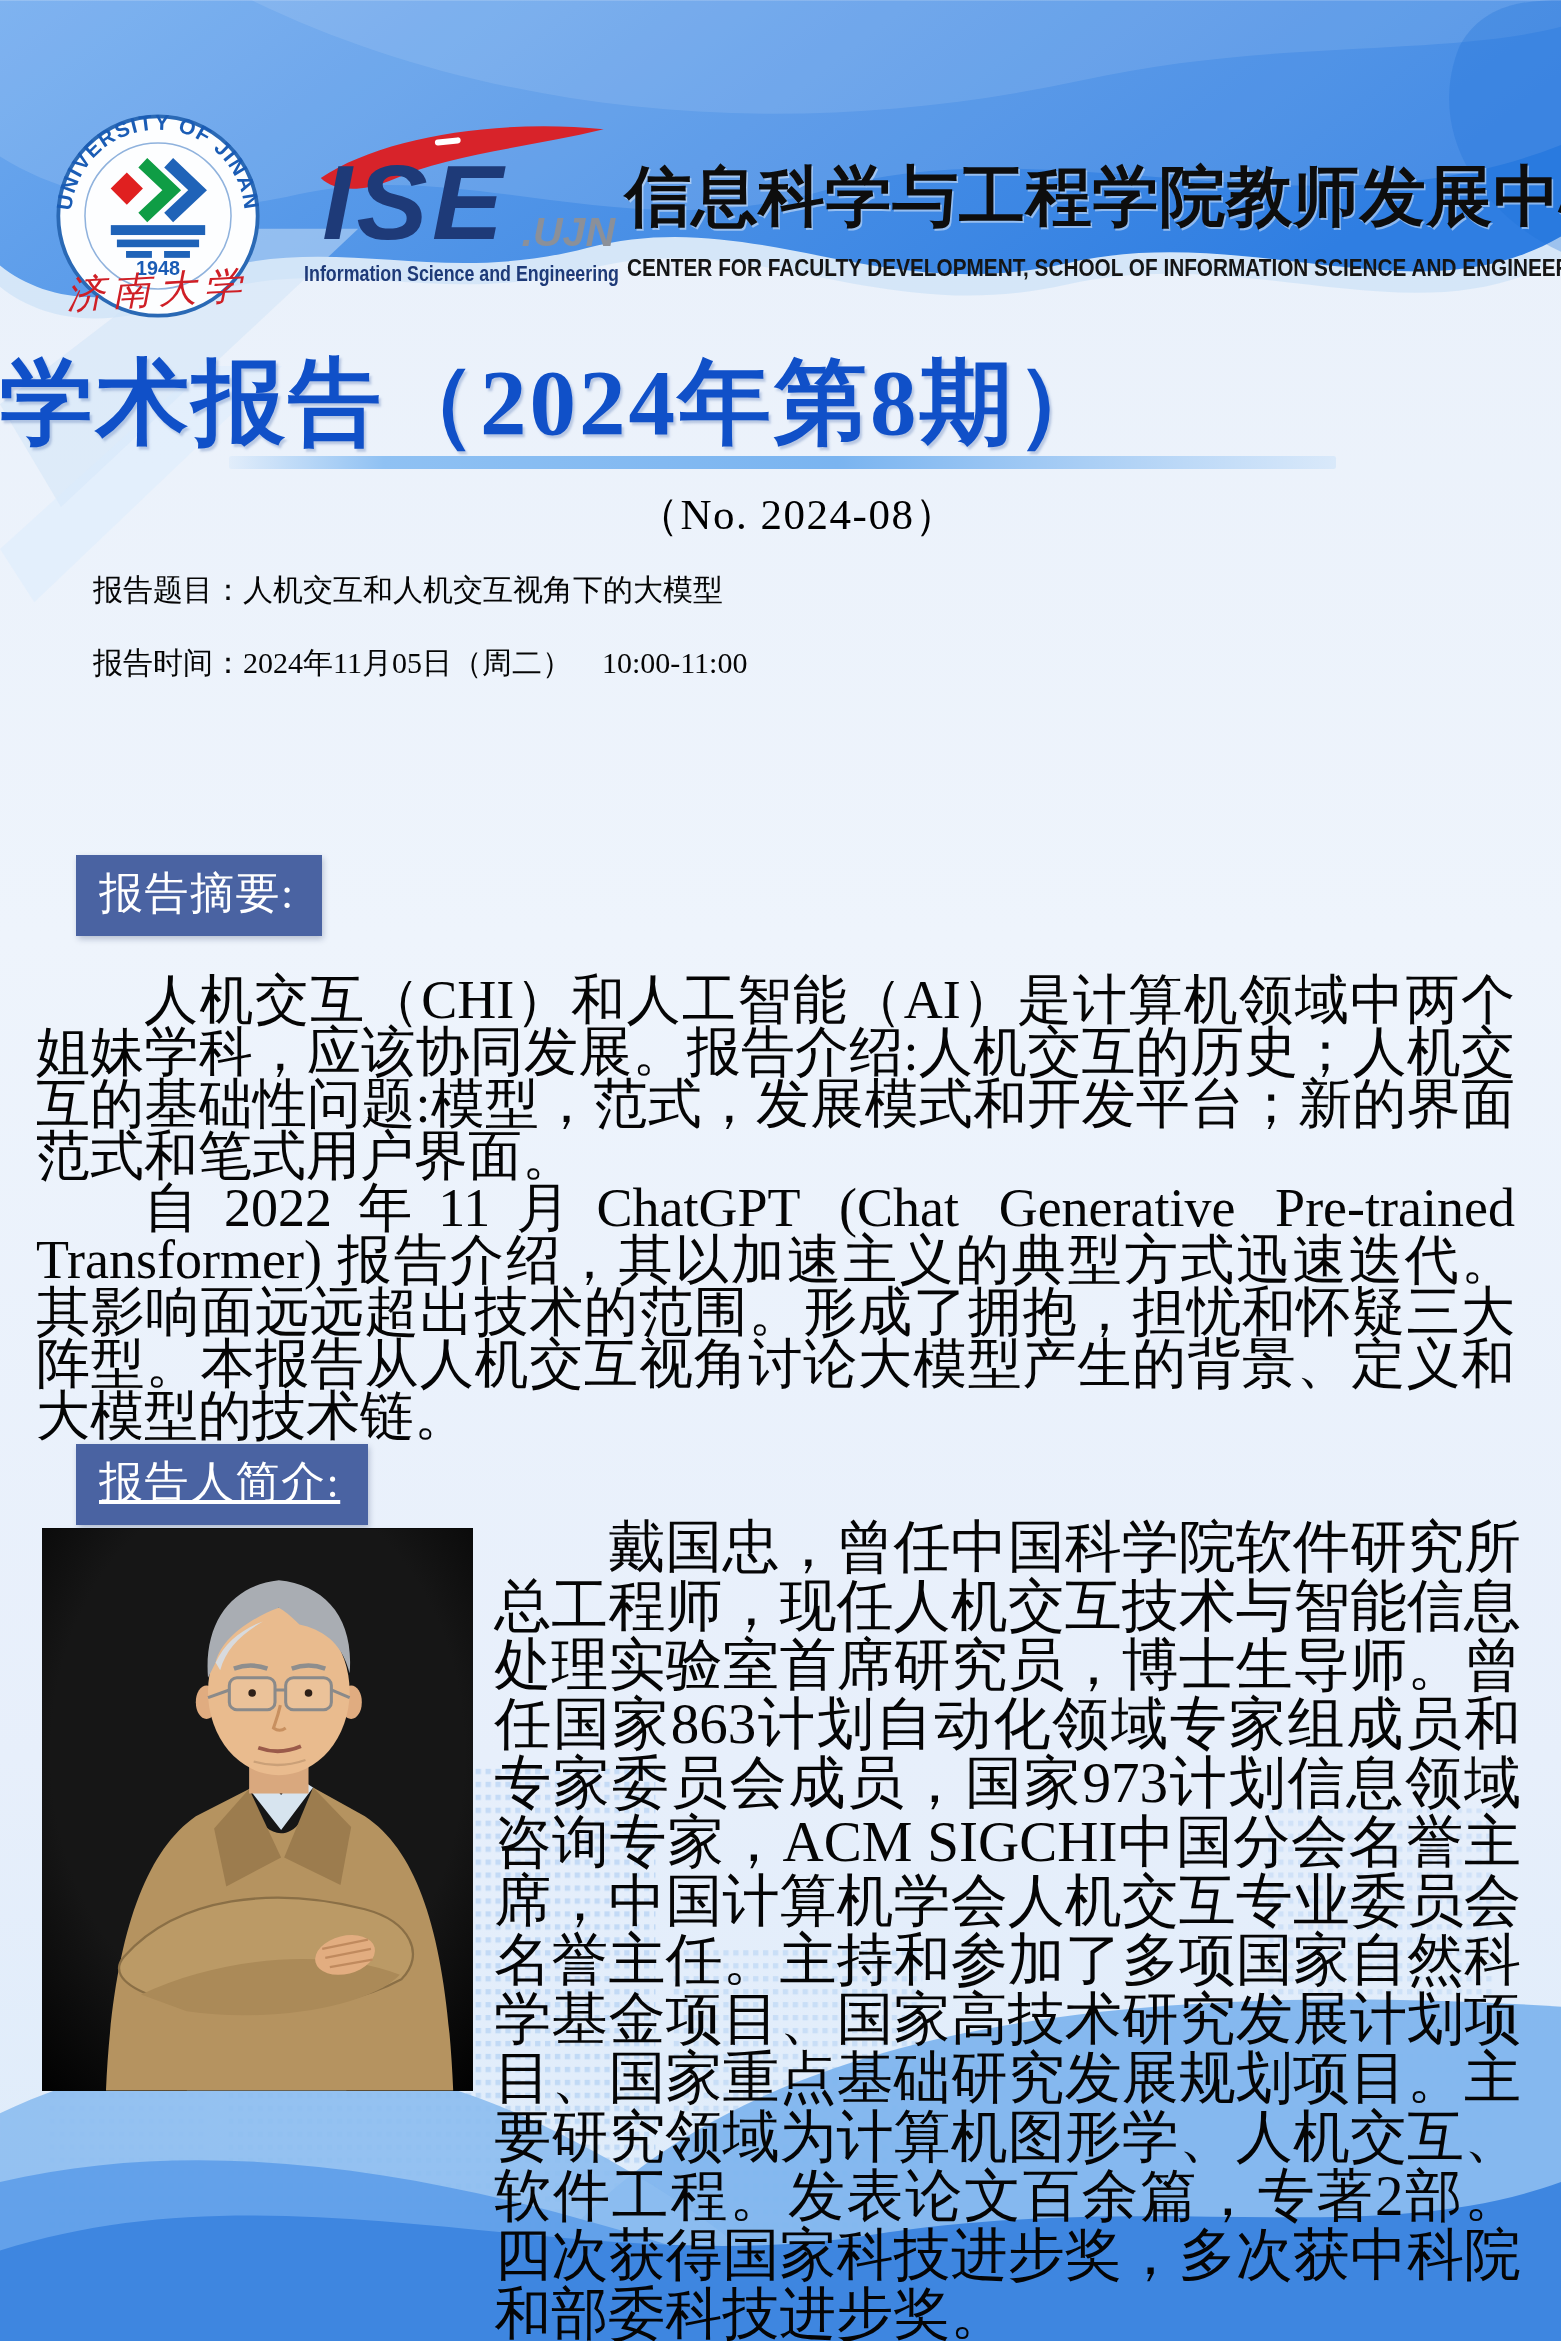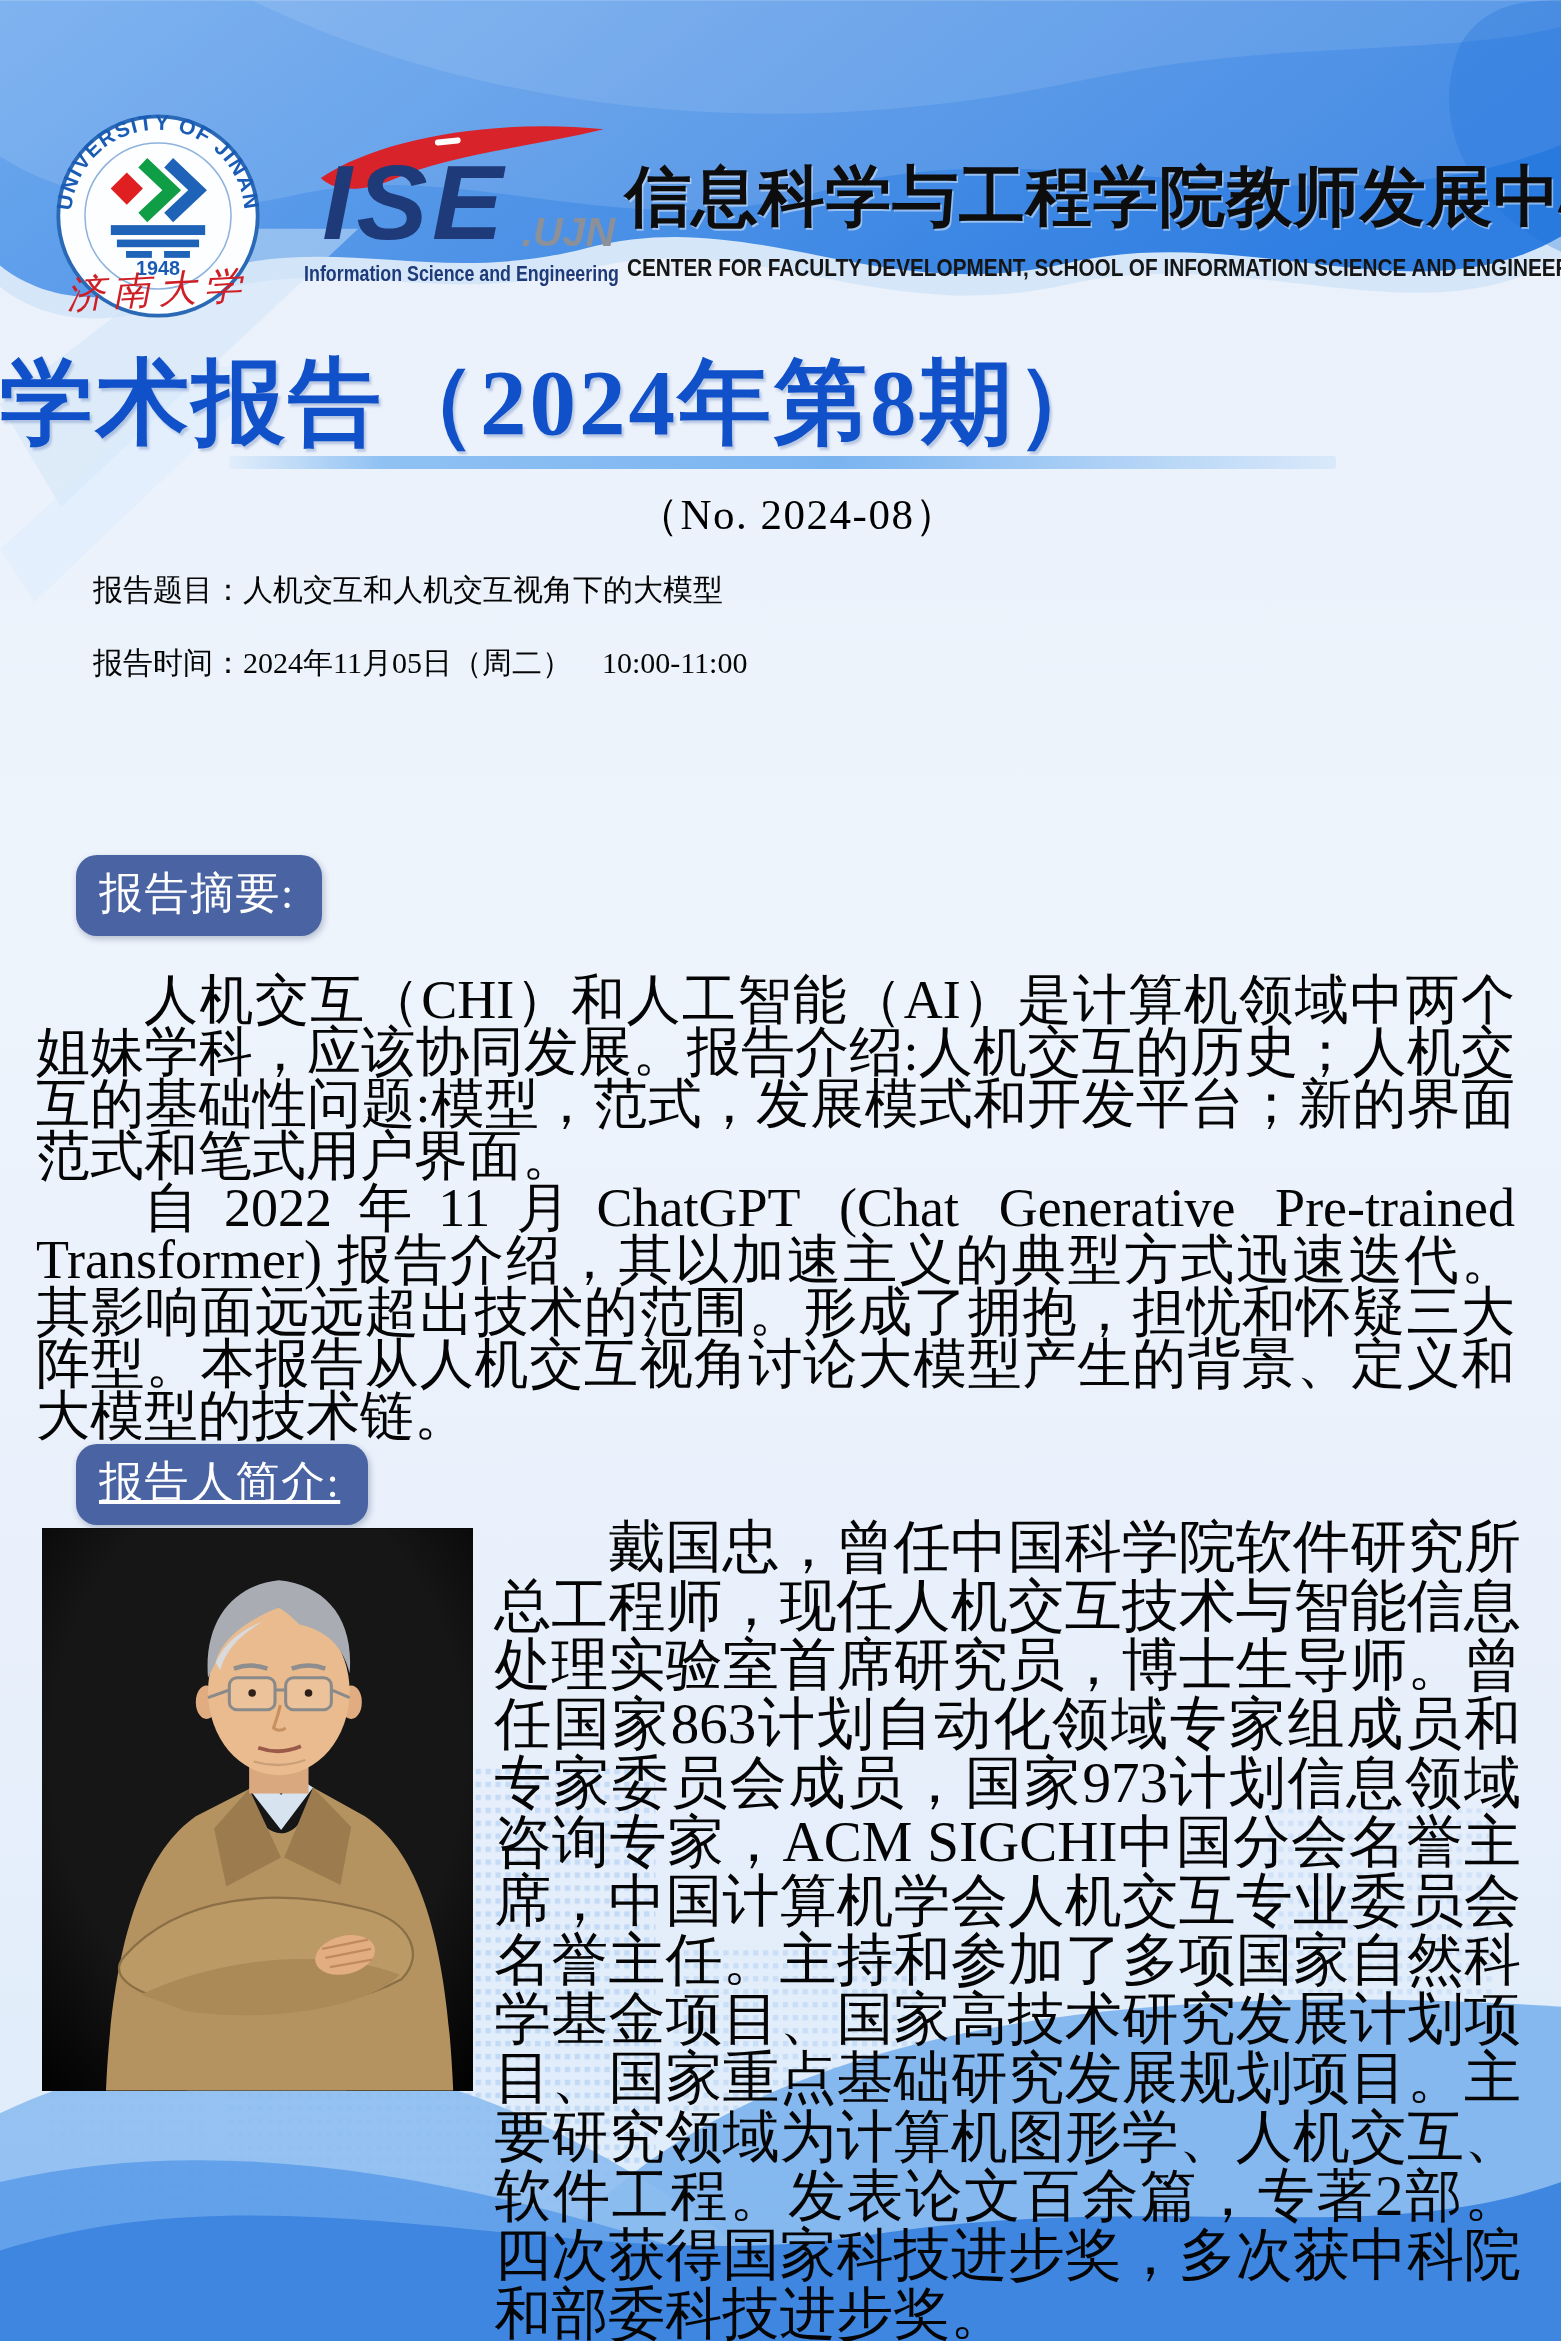--- a/index.html
+++ b/index.html
@@ -43,21 +43,21 @@
   }
 
   
   .info{position:absolute;left:93px;top:553px;width:1433px;font-size:30px;line-height:73px;}
   .info-row{white-space:nowrap;}
 
   
   .sec-box{
     position:absolute;display:inline-block;background:#4a63a2;color:#ffffff;
     font-size:44px;line-height:1;padding:17px 27.4px 20px 23px;
-    box-shadow:1.5px 3px 6.1px rgba(10,30,80,.25);letter-spacing:1.5px;border-radius:21px;
+    box-shadow:1.5px 3px 6.1px rgba(10,30,80,.25);letter-spacing:1.5px;
   }
   .sec-box.abstract{left:76px;top:855px;}
   .sec-box.speaker{left:76px;top:1444px;text-decoration:underline;}
 
   
   .abstract-body{
     position:absolute;left:36px;top:974px;width:1479px;
     font-size:54px;line-height:52px;text-align:justify;
   }
   .abstract-body p{margin:0;text-indent:2em;}

